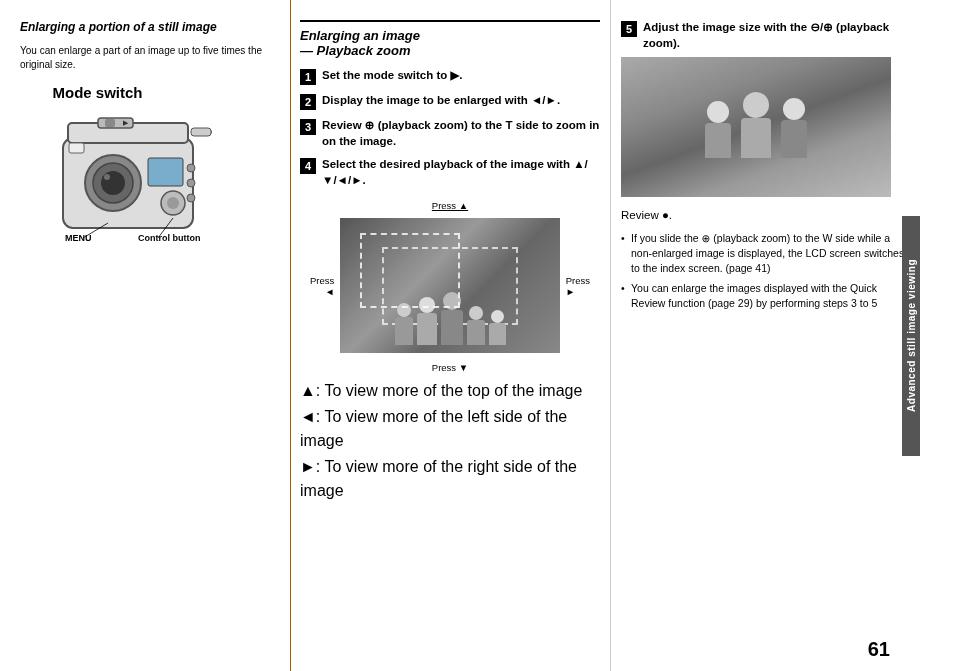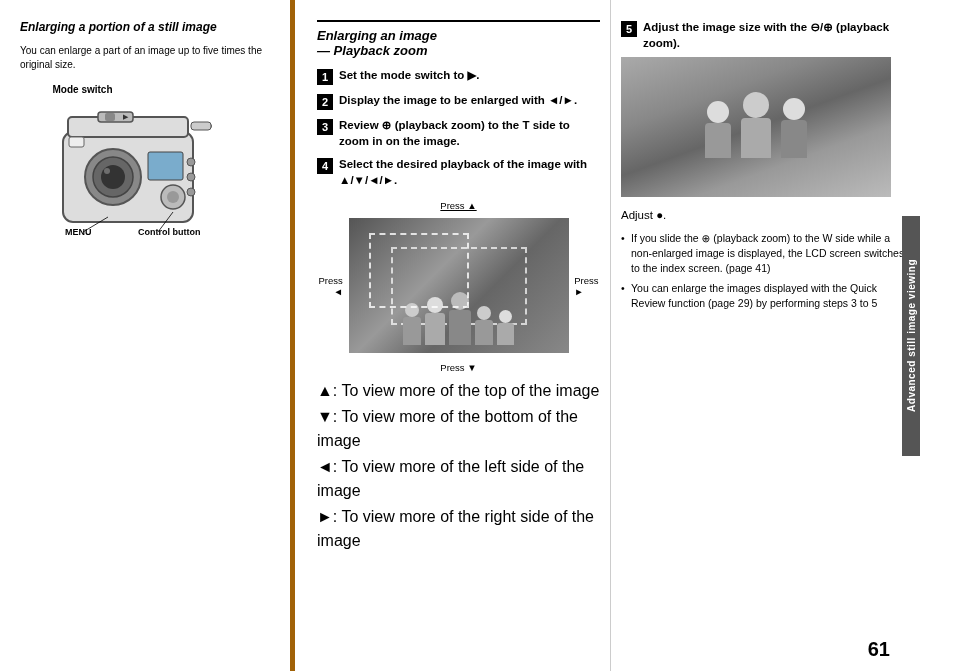--- a/index.html
+++ b/index.html
@@ -44,33 +44,33 @@
     }
 
     .camera-diagram {
       display: flex;
       flex-direction: column;
       align-items: center;
       margin-top: 8px;
     }
 
     .mode-switch-label {
-      font-size: 10px;
+      font-size: 15px;
       font-weight: bold;
       align-self: flex-start;
       margin-left: 10px;
       margin-bottom: 2px;
     }
 
     
     .col-mid {
       width: 320px;
-      padding: 20px 10px 20px 22px;
+      padding: 20px 10px 20px 9px;
       flex-shrink: 0;
-      border-left: 5px solid #a16207;
+      border-left: 1px solid #a16207;
     }
 
     .subsection-title {
       font-style: italic;
       font-weight: bold;
       font-size: 13px;
       margin-bottom: 10px;
       color: #000;
     }
 
@@ -449,21 +449,20 @@
 ►</span>
       </div>
 
       <div class="press-label press-down">
         <span>Press ▼</span>
       </div>
     </div>
 
     <ul class="nav-bullet-list">
       <li>▲: To view more of the top of the image</li>
-      <li>▼: To view more of the bottom of the image</li>
       <li>◄: To view more of the left side of the image</li>
       <li>►: To view more of the right side of the image</li>
     </ul>
   </div>
 
   <div class="col-right">
 
     <div class="step-5-header">
       <div class="step-number">5</div>
       <span class="step-text">Adjust the image size with the ⊖/⊕ (playback zoom).</span>
@@ -482,21 +481,21 @@
             <div style="width:30px;height:40px;background:#aaa;border-radius:4px 4px 0 0;margin:0 auto;"></div>
           </div>
           <div class="photo-person">
             <div style="width:22px;height:22px;background:#ddd;border-radius:50%;margin:0 auto;"></div>
             <div style="width:26px;height:38px;background:#888;border-radius:4px 4px 0 0;margin:0 auto;"></div>
           </div>
         </div>
       </div>
     </div>
 
-    <p class="cancel-zoom-text">Adjust ●.</p>
+    <p class="cancel-zoom-text">Review ●.</p>
 
     <ul class="bullet-notes">
       <li>If you slide the ⊕ (playback zoom) to the W side while a non-enlarged image is displayed, the LCD screen switches to the index screen. (page 41)</li>
       <li>You can enlarge the images displayed with the Quick Review function (page 29) by performing steps 3 to 5</li>
     </ul>
 
     <div class="side-tab">
       <span class="side-tab-text">Advanced still image viewing</span>
     </div>
 

